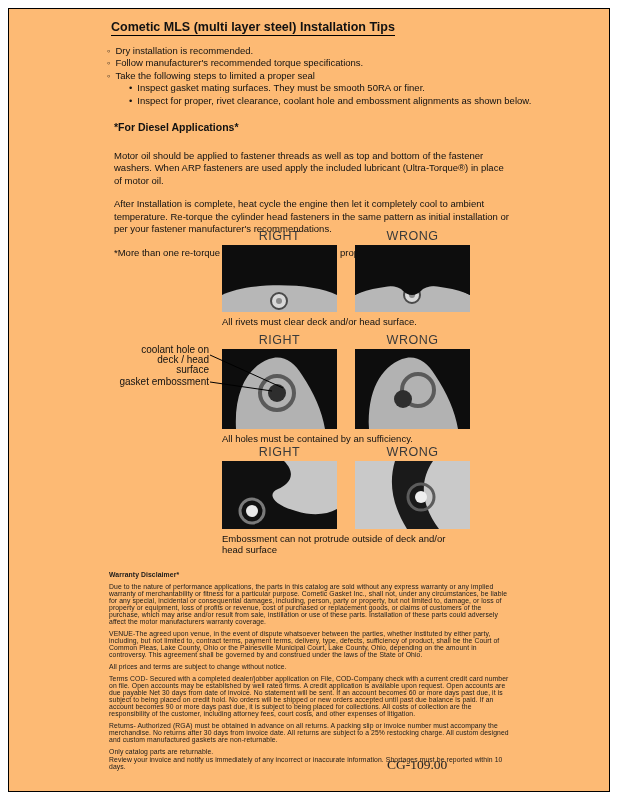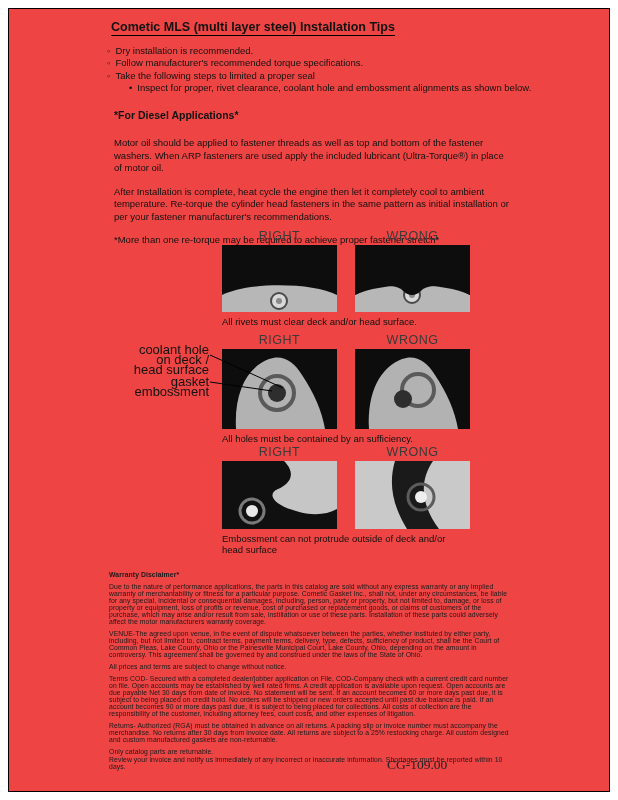--- a/index.html
+++ b/index.html
@@ -1,36 +1,36 @@
 <!DOCTYPE html>
 <html><head>
 <meta charset="utf-8">
 <style>
   html,body{margin:0;padding:0;background:#ffffff;}
   body{width:618px;height:800px;position:relative;font-family:"Liberation Sans",sans-serif;color:#111;}
-  .page{position:absolute;left:8px;top:8px;width:600px;height:782px;border:1px solid #000;background:#ef4444;}
+  .page{position:absolute;left:8px;top:8px;width:600px;height:782px;border:1px solid #000;background:#fdba74;}
 
   
   .body-text{position:absolute;left:96px;top:10px;width:456px;font-size:9.5px;line-height:12.5px;}
   .title{display:inline-block;margin:2px 0 9px 6px;font-size:12.5px;font-weight:bold;border-bottom:1.5px solid #000;padding-bottom:1px;}
   .bullet{margin-left:2px;}
   .bullet::before{content:"\25E6";margin-right:5px;}
   .subbullet{margin-left:24px;}
   .subbullet::before{content:"\2022";margin-right:5px;}
   .diesel-h{margin:14px 0 16px 9px;font-size:10.5px;font-weight:bold;}
   .para{margin:11px 0 10px 9px;width:399px;line-height:12.5px;}
 
   
   .dia-row{position:absolute;left:213px;width:248px;display:flex;flex-wrap:wrap;column-gap:18px;}
   .dia-col{width:115px;}
   .dia-label{text-align:center;font-size:12.5px;letter-spacing:.5px;color:#3a3a3a;height:14px;margin-bottom:2px;}
   .dia-col svg{display:block;}
   .dia-caption{width:100%;margin-top:4px;font-size:9.5px;}
   .cap3{max-width:232px;}
-  .callout{position:absolute;font-size:13px;line-height:10px;text-align:right;}
+  .callout{position:absolute;font-size:10px;line-height:10px;text-align:right;}
   .callout-lines{position:absolute;left:200px;top:334px;}
 
   
   .warranty{position:absolute;left:100px;top:562px;width:404px;font-size:6.8px;line-height:7px;letter-spacing:.1px;color:#1a1a1a;}
   .warranty h3{margin:0 0 5px 0;font-size:6.8px;font-weight:bold;}
   .warranty p{margin:0 0 5px 0;}
   .warranty p.tight{margin:0 0 1px 0;}
 
   
   .footer{position:absolute;left:378px;top:748px;font-family:"Liberation Serif",serif;font-size:13.5px;color:#222;}
@@ -39,20 +39,21 @@
 <body>
 
 <div class="page">
 
   <div class="body-text">
     <span class="title">Cometic MLS (multi layer steel) Installation Tips</span>
     <div class="bullets">
       <div class="bullet"><span>Dry installation is recommended.</span></div>
       <div class="bullet"><span>Follow manufacturer's recommended torque specifications.</span></div>
       <div class="bullet"><span>Take the following steps to limited a proper seal</span></div>
+      <div class="subbullet"><span>Inspect gasket mating surfaces.  They must be smooth 50RA or finer.</span></div>
       <div class="subbullet"><span>Inspect for proper, rivet clearance, coolant hole and embossment alignments as shown below.</span></div>
     </div>
     <div class="diesel-h">*For Diesel Applications*</div>
     <p class="para">Motor oil should be applied to fastener threads as well as top and bottom of the fastener washers. When ARP fasteners are used apply the included lubricant (Ultra-Torque®) in place of motor oil.</p>
     <p class="para">After Installation is complete, heat cycle the engine then let it completely cool to ambient temperature. Re-torque the cylinder head fasteners in the same pattern as initial installation or per your fastener manufacturer's recommendations.</p>
     <p class="para">*More than one re-torque may be required to achieve proper fastener stretch*</p>
   </div>
 
   <div class="dia-row" style="top:220px">
     <div class="dia-col">

